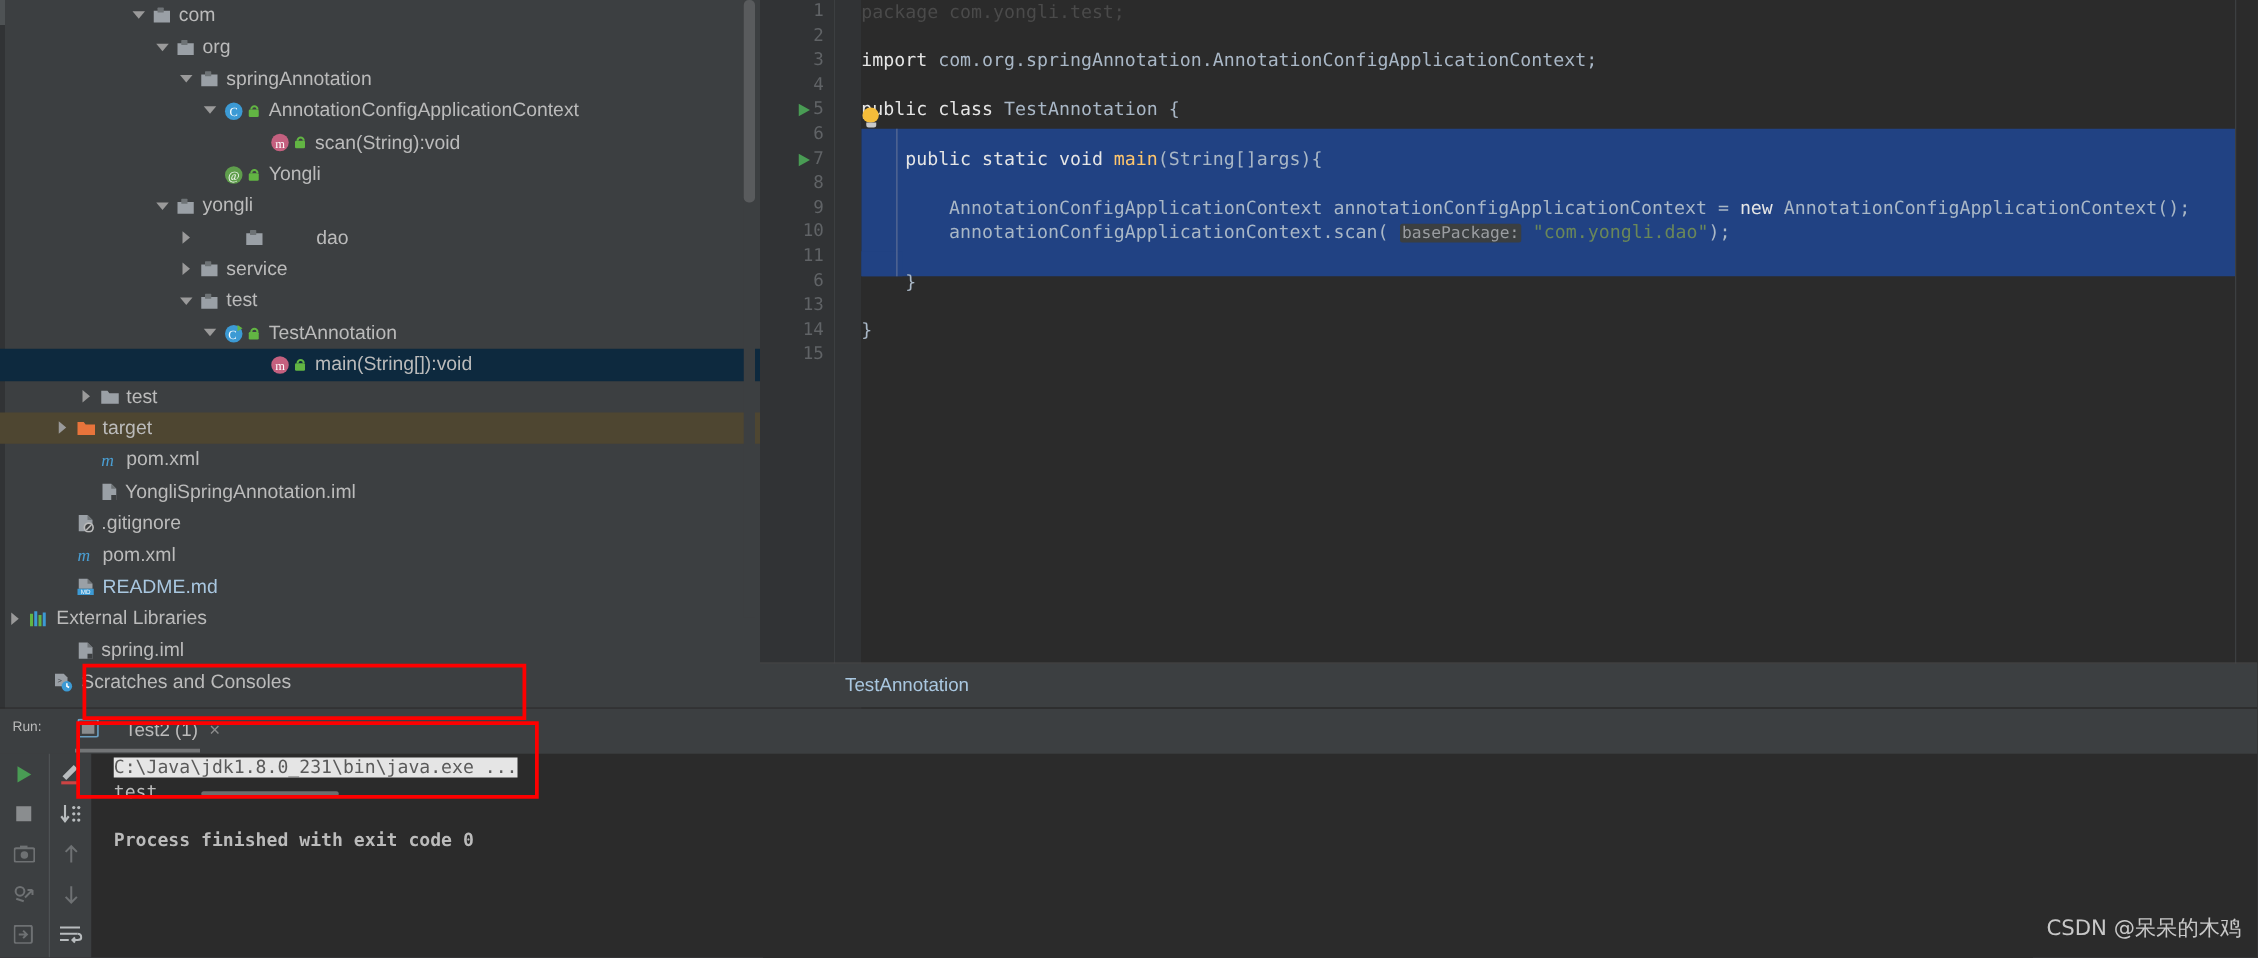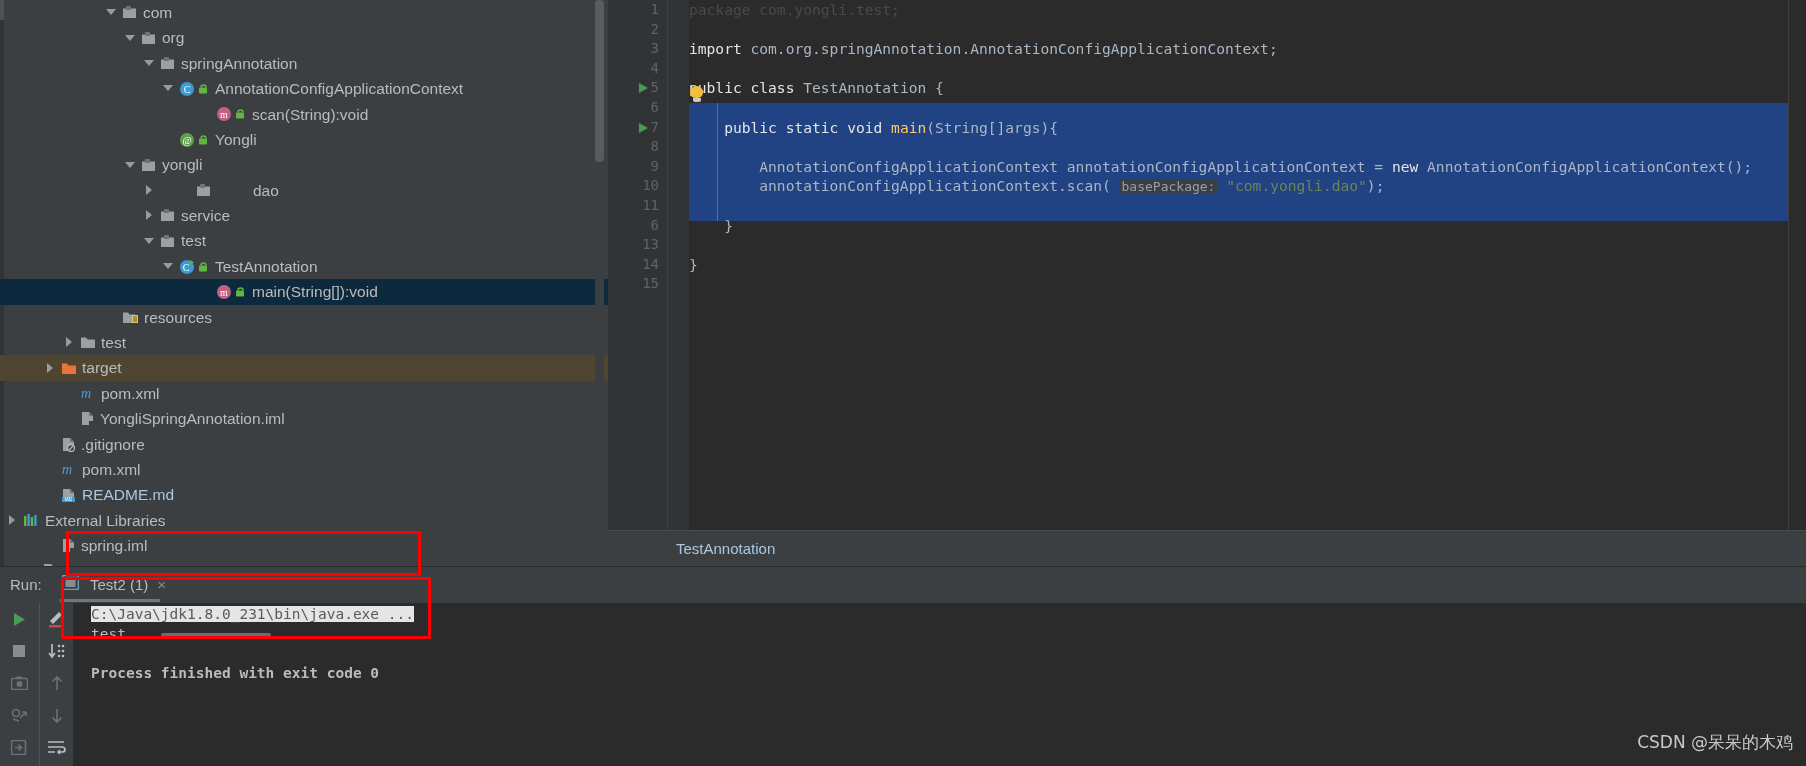--- a/index.html
+++ b/index.html
@@ -190,33 +190,33 @@
   }
 
   
   #run-panel {
     position: absolute; left: 0; top: 567px;
     width: 1806px; height: 199px;
     background: #3c3f41;
   }
   #run-label {
     position: absolute; left: 10px; top: 9px;
-    font-size: 15px; color: #bbbbbb;
+    font-size: 11px; color: #bbbbbb;
   }
   #run-tab {
     position: absolute; left: 56px; top: 2px;
     height: 31px;
     display: flex; align-items: center;
     padding: 0 6px;
   }
   #run-tab-underline {
     position: absolute; left: 60px; top: 32px;
     width: 100px; height: 3px; background: #737577;
   }
-  #tab-label { font-size: 15px; color: #bbbbbb; margin-left: 11px; }
+  #tab-label { font-size: 15px; color: #bbbbbb; margin-left: 21px; }
   #tab-close {
     margin-left: 9px; color: #8c8c8c; font-size: 15px; line-height: 1;
   }
   #run-toolbar-left {
     position: absolute; left: 0; top: 36px;
     width: 38px; height: 163px;
     background: #3c3f41;
   }
   #run-toolbar-second {
     position: absolute; left: 39px; top: 36px;
@@ -402,31 +402,20 @@
           <span class="arrow none"></span>
           <span class="ico">
             <svg width="31" height="16" viewBox="0 0 31 16">
               <circle cx="8" cy="8" r="7" fill="#c4607f"></circle>
               <text x="8" y="12" font-size="10" font-family="Liberation Serif" fill="#ffffff" text-anchor="middle">m</text>
               <rect x="20" y="6.5" width="8" height="6" rx="1" fill="#62b543"></rect>
               <path d="M22 6.5 A2.5 2.5 0 0 1 27 6.5" fill="none" stroke="#62b543" stroke-width="1.6"></path>
             </svg>
           </span>
           <span class="lbl">main(String[]):void</span>
-        </div>
-        <div class="row" style="padding-left: 106px;">
-          <span class="arrow none"></span>
-          <span class="ico">
-            <svg width="17" height="15" viewBox="0 0 17 15">
-              <path d="M1 2.5 L6 2.5 L7.5 4.5 L13 4.5 L13 13 L1 13 Z" fill="#9aa0a6"></path>
-              <rect x="10" y="5" width="6" height="8" fill="#e2c06a"></rect>
-              <path d="M11 7 L15 7 M11 9 L15 9 M11 11 L15 11" stroke="#6e5a22" stroke-width="1"></path>
-            </svg>
-          </span>
-          <span class="lbl">resources</span>
         </div>
         <div class="row" style="padding-left: 64px;">
           <span class="arrow right"></span>
           <span class="ico">
             <svg width="16" height="15" viewBox="0 0 16 15">
               <path d="M1 2.5 L6 2.5 L7.5 4.5 L15 4.5 L15 13 L1 13 Z" fill="#9aa0a6"></path>
             </svg>
           </span>
           <span class="lbl">test</span>
         </div>

